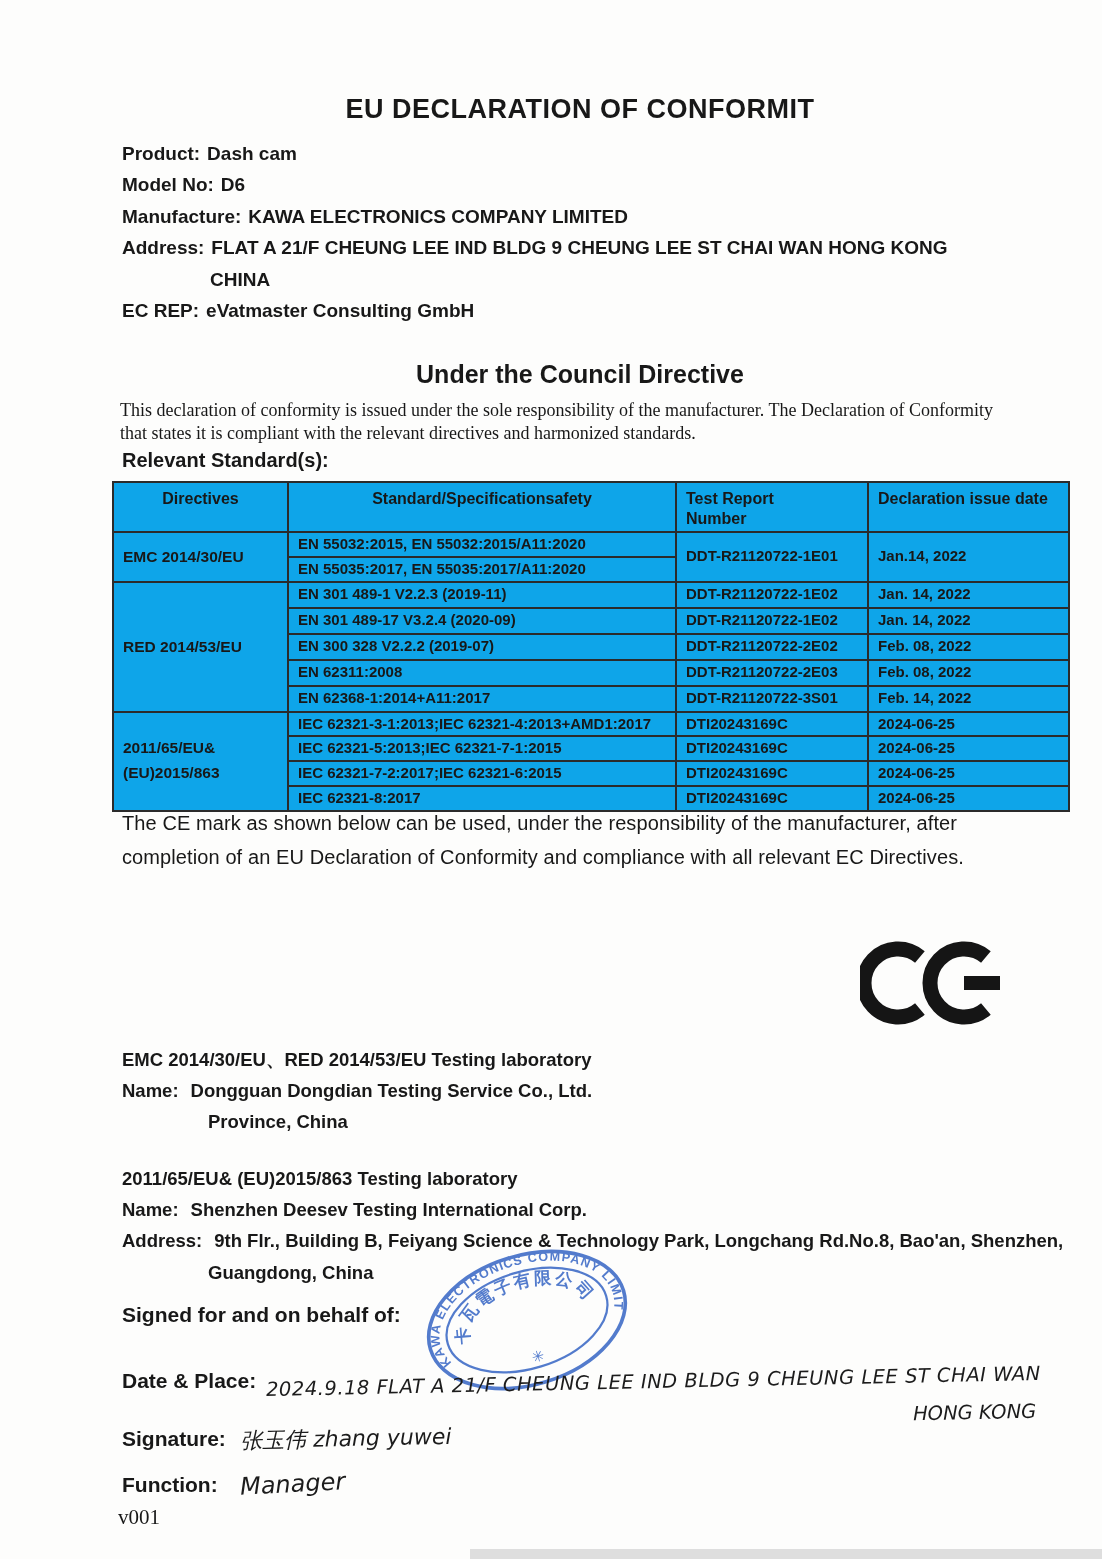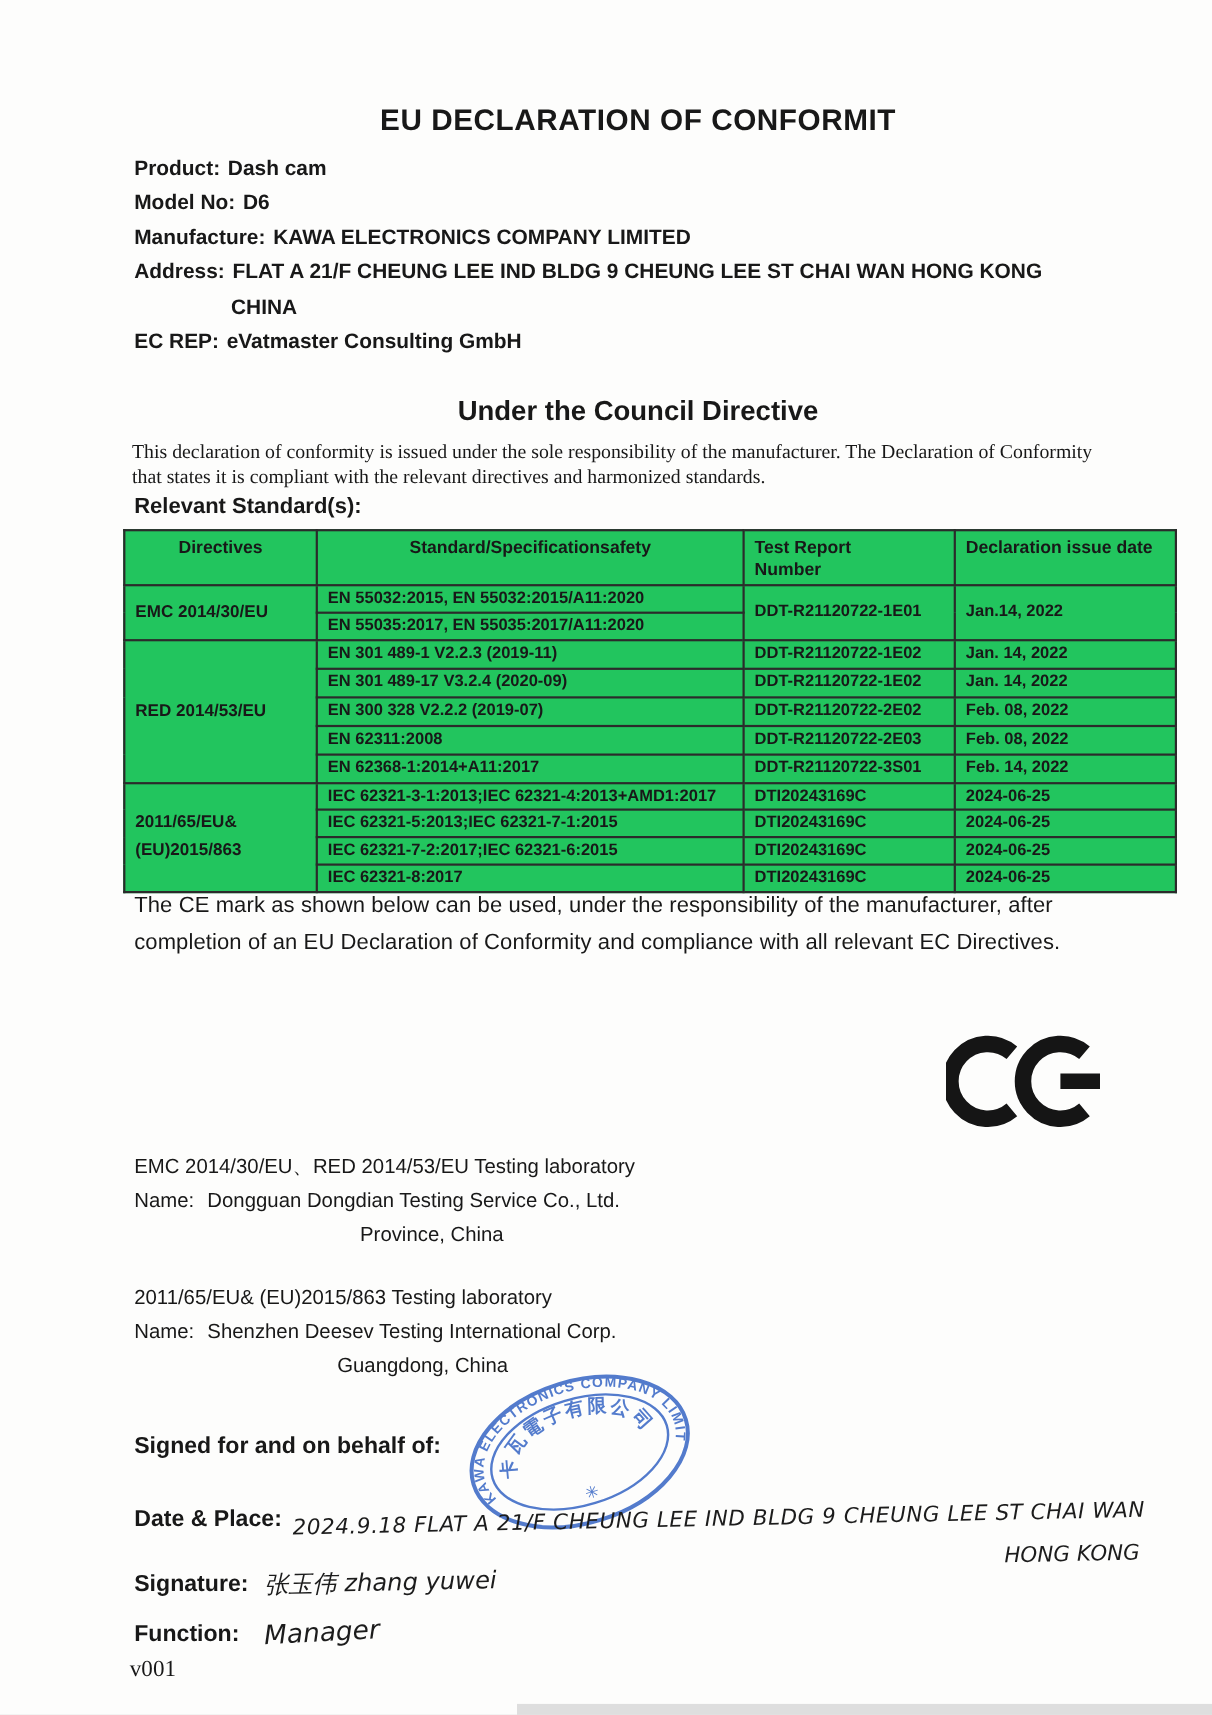--- a/index.html
+++ b/index.html
@@ -29,21 +29,21 @@
   }
   .council-para{
     left:120px; top:399px; width:888px;
     font-family:"Liberation Serif", serif;
     font-size:18px; line-height:22.5px; font-weight:500;
   }
   .relevant-label{left:122px; top:449px; font-size:20px; font-weight:700;}
 
   
   .std-table{left:112px; top:481px;}
-  table{border-collapse:collapse; table-layout:fixed; width:956px; background:#22c55e;}
+  table{border-collapse:collapse; table-layout:fixed; width:956px; background:#0ea5e9;}
   th,td{
     border:2px solid #2b2b2b; font-size:15px; font-weight:700;
     padding:2px 9px; text-align:left; vertical-align:middle;
     overflow:hidden; line-height:1.25;
   }
   th{font-size:16px; vertical-align:top; padding-top:6px; height:40px;}
   th.c{text-align:center;}
   th .wrapcap{display:inline-block; max-width:112px;}
   tr.r-emc{height:23px;} tr.r-red{height:26px;} tr.r-rohs{height:24px;}
   td.dircell{font-size:15.5px;margin-top:24px;}
@@ -53,25 +53,25 @@
   .ce-para{
     left:122px; top:806px; width:915px;
     font-size:20px; line-height:34px; font-weight:500; letter-spacing:.1px;
   }
   .harmonized{left:122px; top:876px; font-size:20px; line-height:35px; font-weight:500;}
 
   
   .ce-mark{left:860px; top:936px;}
 
   
-  .lab-block{left:122px; font-size:18.5px; font-weight:400;}
+  .lab-block{left:122px; font-size:18.5px; font-weight:700;}
   .lab1{top:1044px;} .lab2{top:1163px;}
   .lab-line{height:31.2px; line-height:31.2px; white-space:nowrap;}
   .lab-line .lbl{margin-right:12px;}
-  .lab-indent{padding-left:86px;text-align:center;}
+  .lab-indent{padding-left:86px;}
 
   
   .signed-label{left:122px; top:1303px; font-size:21px; font-weight:700;}
   .hand{
     font-family:"DejaVu Sans", sans-serif; font-style:italic; font-weight:400;
     display:inline-block; transform:rotate(-1.2deg); color:#1c1c1c;
   }
   .date-line{left:122px; top:1369px; font-size:21px; font-weight:700; white-space:nowrap;}
   .date-line .hand{font-size:19.5px; margin-left:10px; letter-spacing:.5px;}
   .date-line2{left:0; right:66px; top:1401px; text-align:right; font-size:19.5px;}
@@ -214,20 +214,23 @@
     </div>
     <div class="lab-line lab-indent">
       <span>Province, China</span>
     </div>
   </div>
 
   <div class="abs lab-block lab2">
     <div class="lab-line">2011/65/EU&amp; (EU)2015/863 Testing laboratory</div>
     <div class="lab-line">
       <span class="lbl">Name:</span><span>Shenzhen Deesev Testing International Corp.</span>
+    </div>
+    <div class="lab-line">
+      <span class="lbl">Address:</span><span>9th Flr., Building B, Feiyang Science &amp; Technology Park, Longchang Rd.No.8, Bao'an, Shenzhen,</span>
     </div>
     <div class="lab-line lab-indent">
       <span>Guangdong, China</span>
     </div>
   </div>
 
   <div class="abs signed-label">Signed for and on behalf of:</div>
 
   <div class="abs stamp">
     <svg width="222" height="152" viewBox="0 0 220 150">

